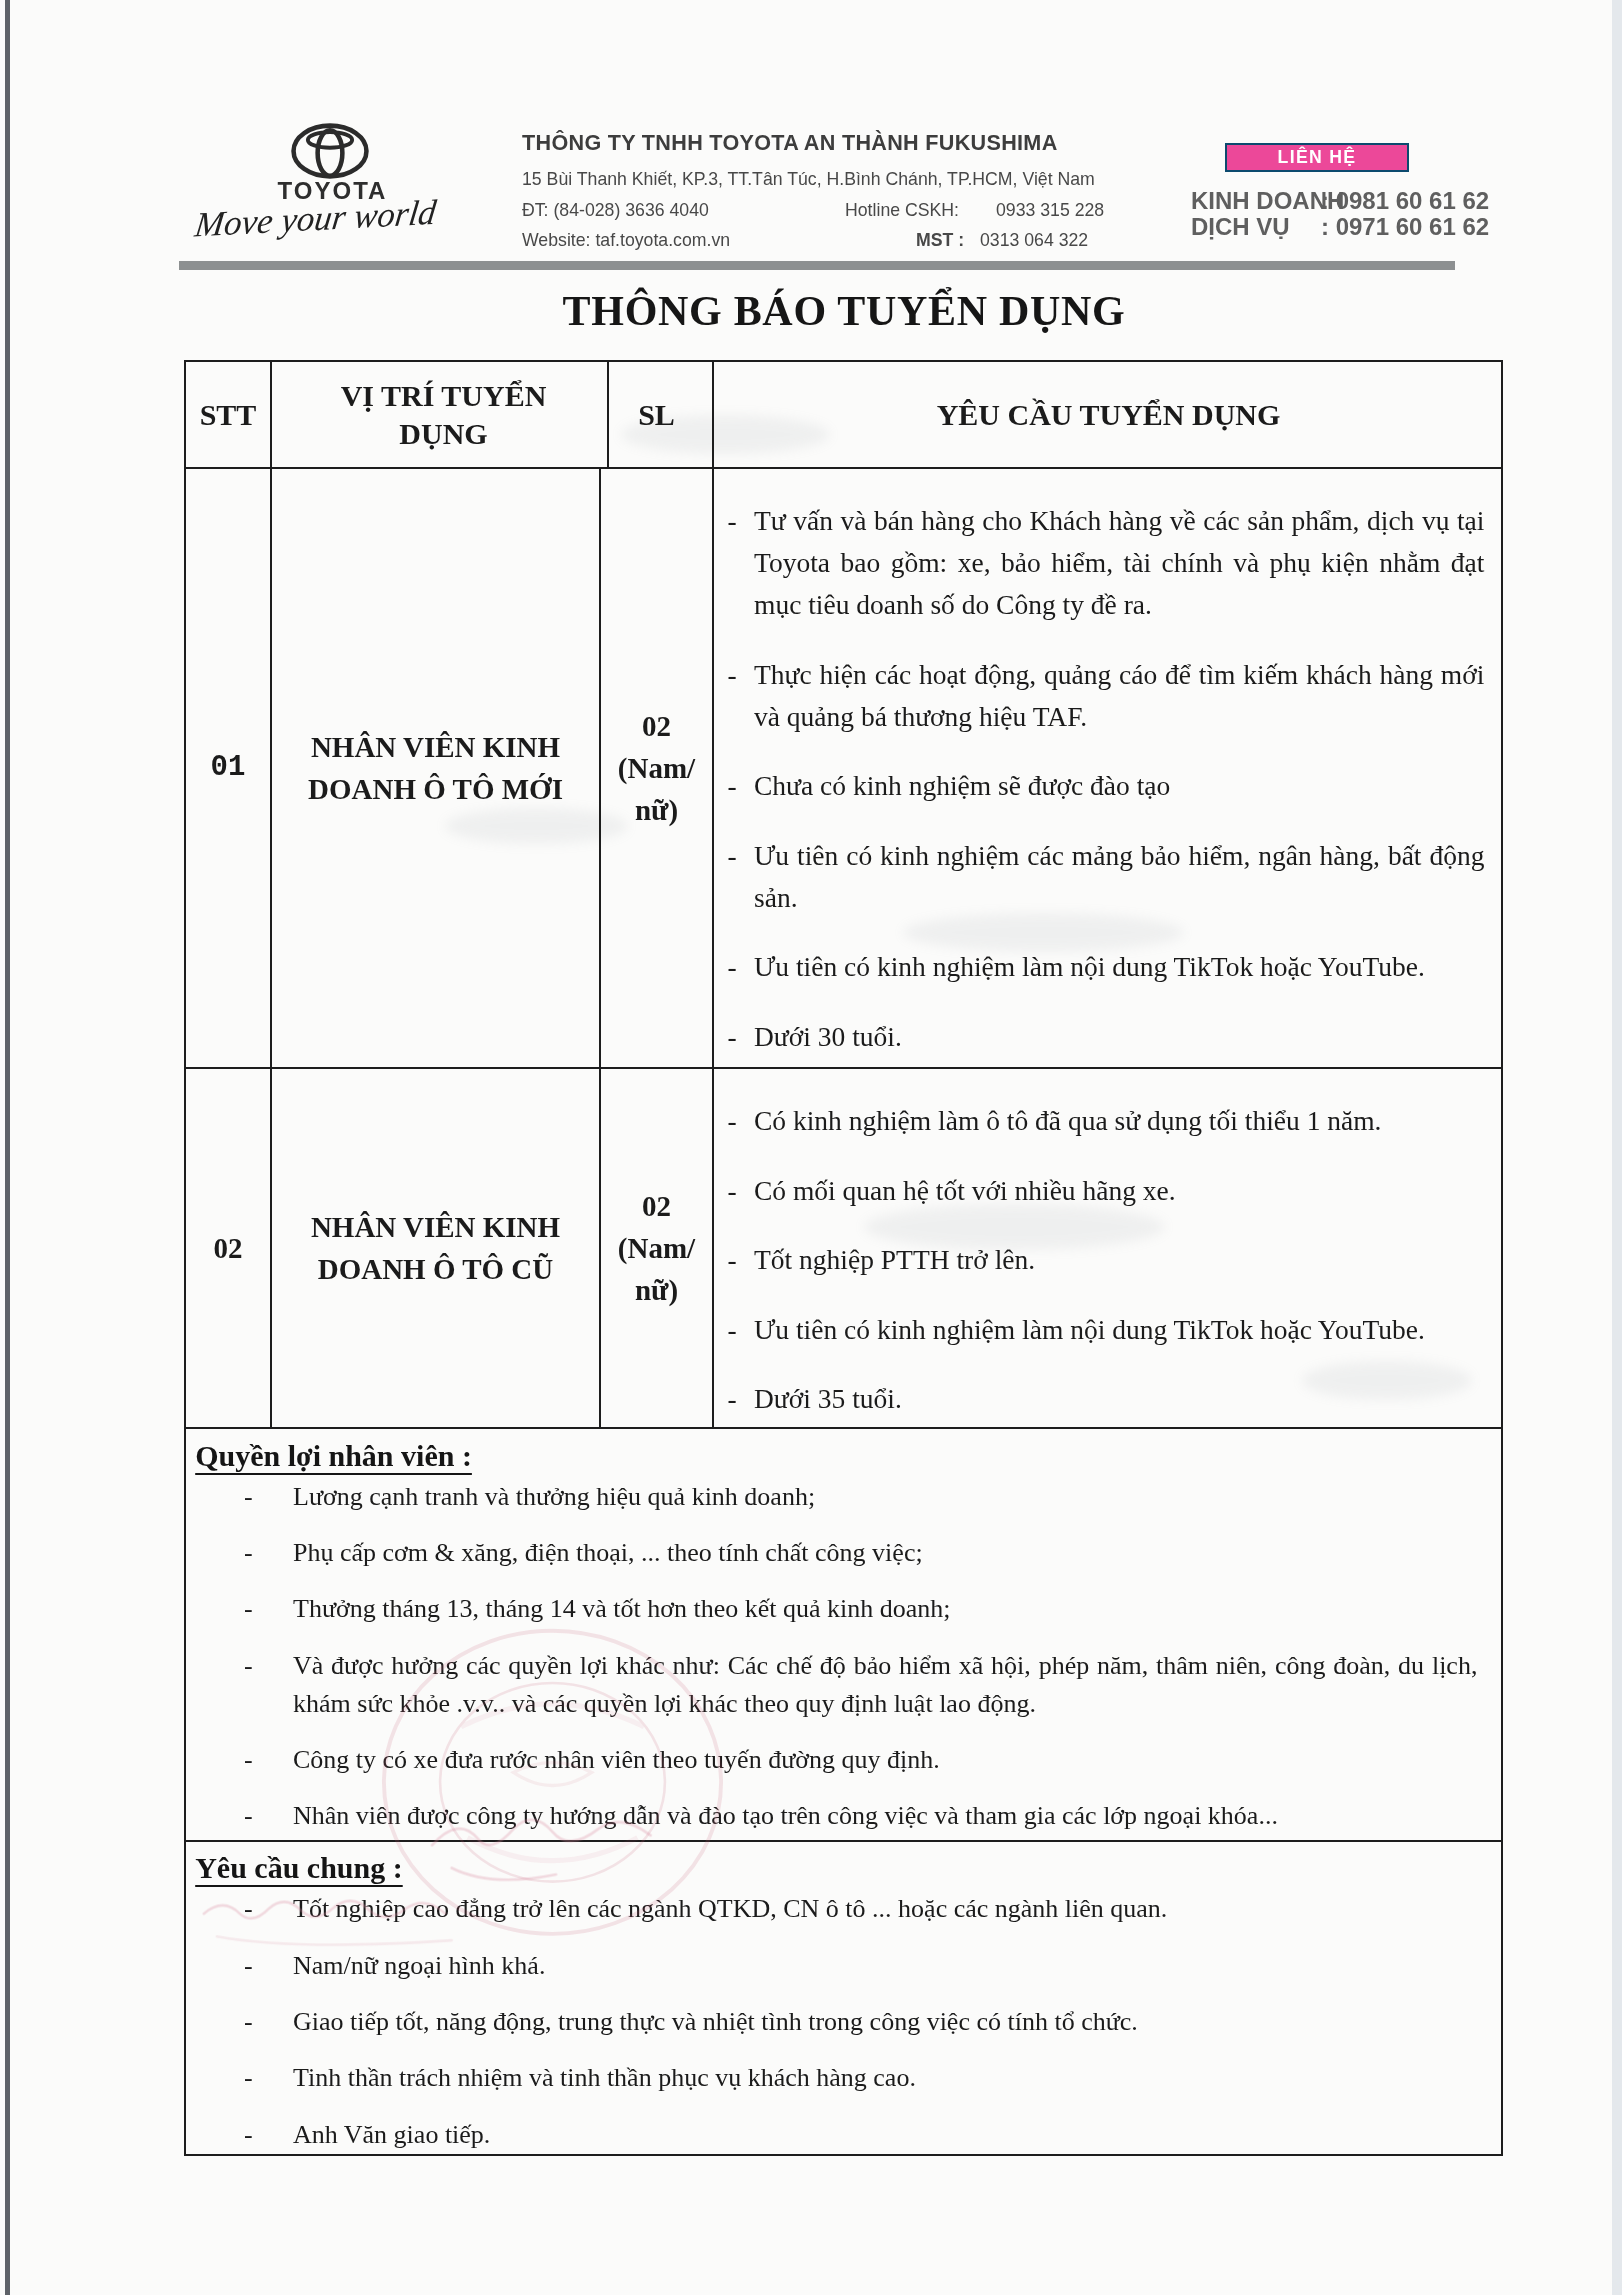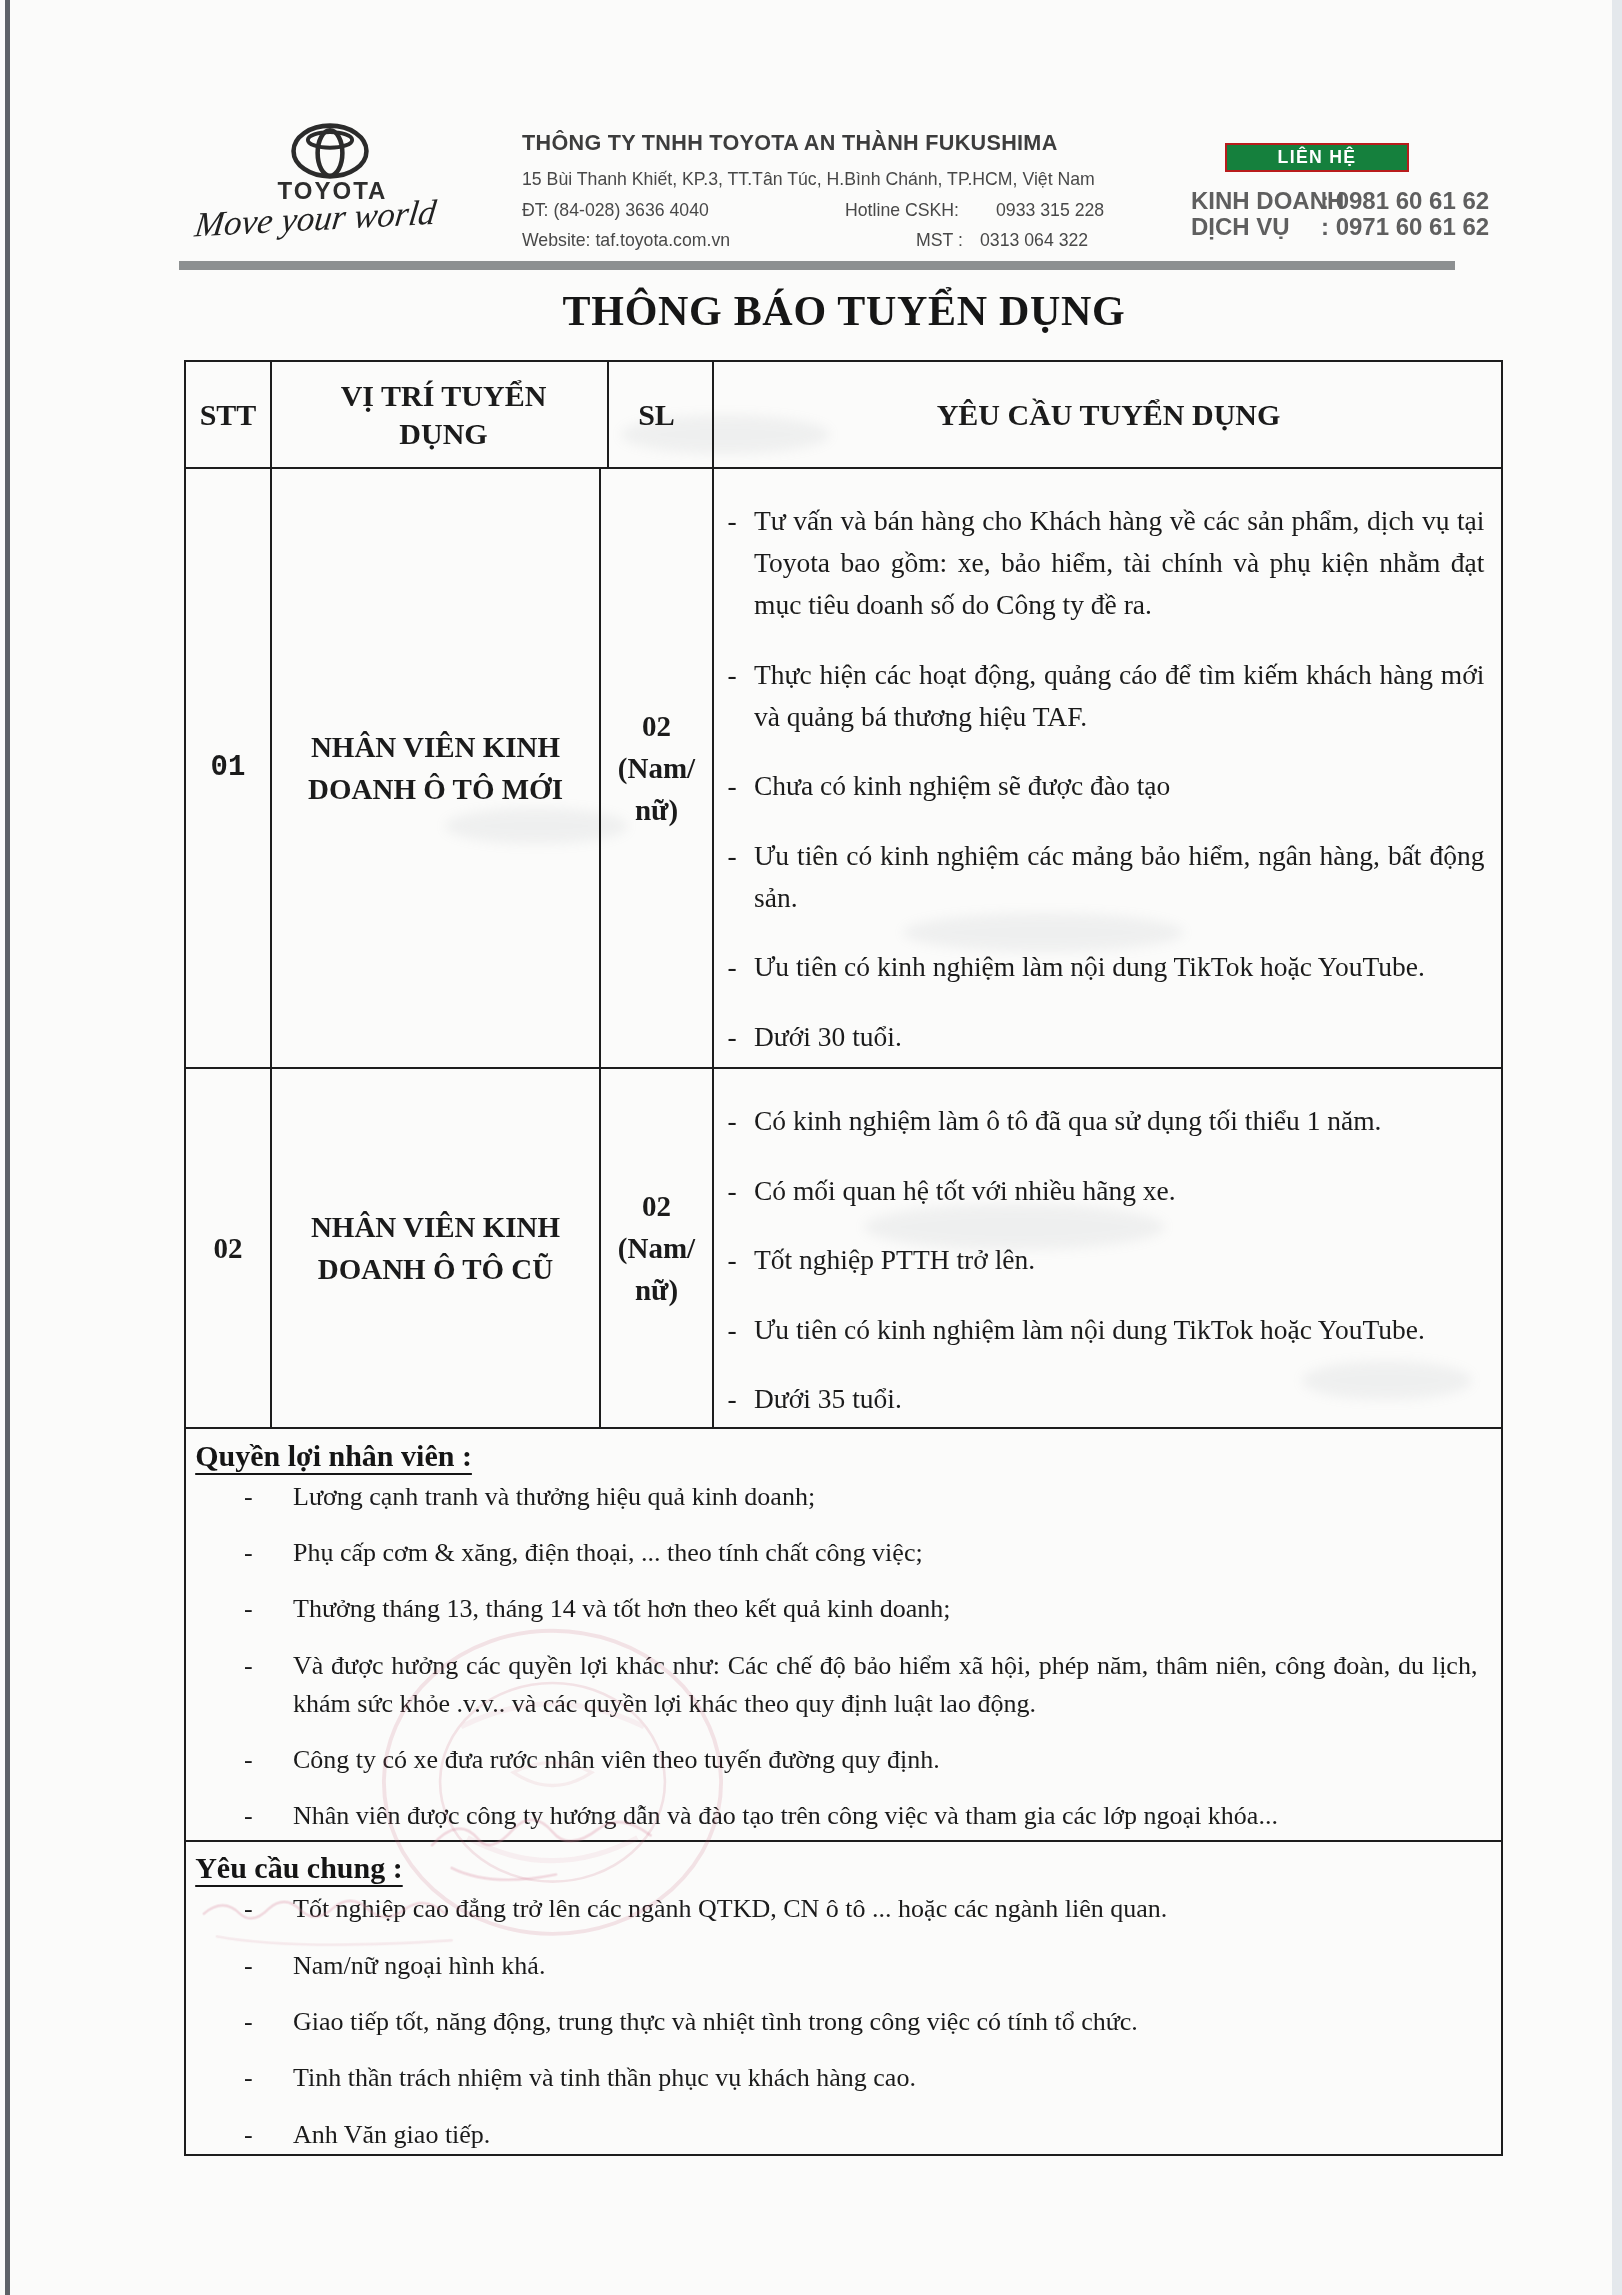--- a/index.html
+++ b/index.html
@@ -17,21 +17,21 @@
   .emblem{position:absolute;left:290px;top:123px;}
   .brand-wordmark{position:absolute;left:267px;top:177px;width:131px;text-align:center;
     font-family:"Liberation Sans",sans-serif;font-weight:bold;font-size:24px;letter-spacing:2px;color:#2e2e2e;}
   .brand-tagline{position:absolute;left:195px;top:198px;width:281px;
     font-family:"Liberation Serif",serif;font-style:italic;font-size:35px;color:#222;
     transform:rotate(-3deg) skewX(-10deg);white-space:nowrap;}
   .co-name{position:absolute;left:522px;top:130px;font-family:"Liberation Sans",sans-serif;
     font-weight:bold;font-size:21.6px;color:#3d3d3d;letter-spacing:0.3px;white-space:nowrap;}
   .co-line{position:absolute;font-family:"Liberation Sans",sans-serif;font-size:17.7px;color:#484848;white-space:nowrap;}
   .contact-badge{position:absolute;left:1225px;top:143px;width:184px;height:29px;
-    background:#15803d;border:2px solid #b91c1c;box-sizing:border-box;
+    background:#ec4899;border:2px solid #0c4a6e;box-sizing:border-box;
     display:flex;align-items:center;justify-content:center;
     font-family:"Liberation Sans",sans-serif;font-weight:bold;font-size:17.7px;color:#fff;letter-spacing:1.3px;}
   .contact-line{position:absolute;font-family:"Liberation Sans",sans-serif;font-weight:bold;
     font-size:24px;color:#5f5f5f;white-space:nowrap;}
   .contact-line .lbl{display:inline-block;width:130px;}
   .header-rule{position:absolute;left:179px;top:261px;width:1276px;height:8.5px;background:#8d9091;}
 
   
   .doc-title{position:absolute;left:184px;top:287px;width:1320px;text-align:center;
     font-weight:bold;font-size:42px;letter-spacing:0.7px;color:#161616;}
@@ -97,21 +97,21 @@
     </svg>
     <div class="brand-wordmark">TOYOTA</div>
     <div class="brand-tagline">Move your world</div>
 
     <div class="co-name">THÔNG TY TNHH TOYOTA AN THÀNH FUKUSHIMA</div>
     <div class="co-line" style="left:522px;top:169px;">15 Bùi Thanh Khiết, KP.3, TT.Tân Túc, H.Bình Chánh, TP.HCM, Việt Nam</div>
     <div class="co-line" style="left:522px;top:200px;">ĐT: (84-028) 3636 4040</div>
     <div class="co-line" style="left:845px;top:200px;">Hotline CSKH:</div>
     <div class="co-line" style="left:996px;top:200px;">0933 315 228</div>
     <div class="co-line" style="left:522px;top:230px;">Website: taf.toyota.com.vn</div>
-    <div class="co-line" style="left:916px;top:230px;">MST :</div>
+    <div class="co-line" style="left:916px;top:230px;font-weight:bold;">MST :</div>
     <div class="co-line" style="left:980px;top:230px;">0313 064 322</div>
 
     <div class="contact-badge">LIÊN HỆ</div>
     <div class="contact-line" style="left:1191px;top:187px;">
       <span class="lbl">KINH DOANH</span><span>: 0981 60 61 62</span>
     </div>
     <div class="contact-line" style="left:1191px;top:213px;">
       <span class="lbl">DỊCH VỤ</span><span>: 0971 60 61 62</span>
     </div>
     <div class="header-rule"></div>

